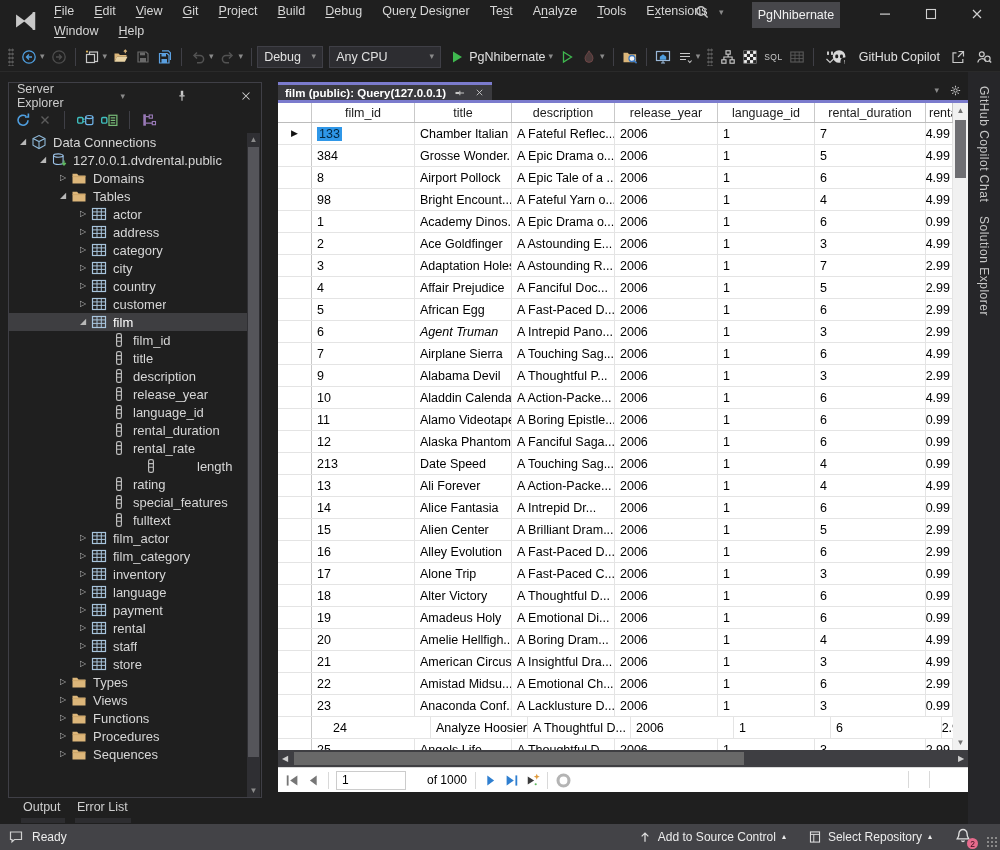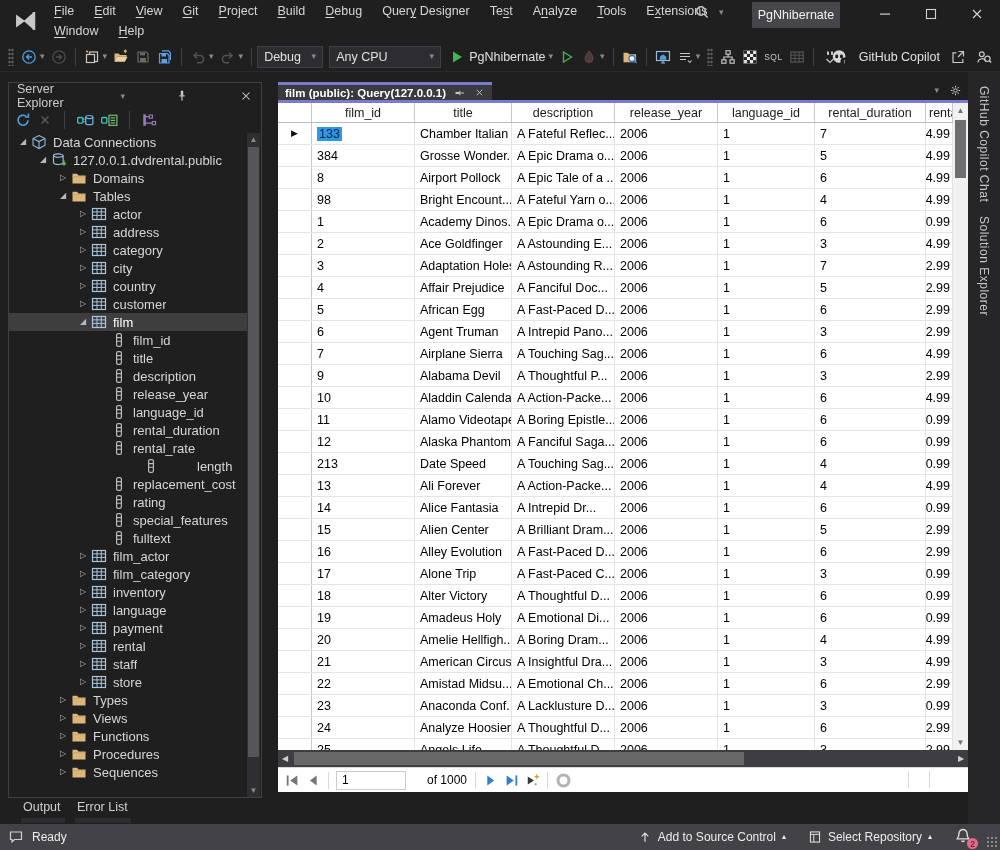--- a/index.html
+++ b/index.html
@@ -654,30 +654,20 @@
             <span class="tree-label">length</span>
           </div>
           <div class="tree-row" style="padding-left: 86px;">
             <span class="tw-exp glyph"></span>
             <span class="ic">
               <svg viewBox="0 0 16 16" xmlns="http://www.w3.org/2000/svg">
                 <rect x="5.6" y="1.6" width="4.8" height="12.8" rx="1.6" fill="none" stroke="#bcbcbc" stroke-width="1.2"></rect>
                 <path d="M5.6 5.6 h4.8 M5.6 9.2 h4.8" stroke="#bcbcbc" stroke-width="1.1"></path>
               </svg>
             </span>
-            <span class="tree-label">replacement_cost</span>
-          </div>
-          <div class="tree-row" style="padding-left: 86px;">
-            <span class="tw-exp glyph"></span>
-            <span class="ic">
-              <svg viewBox="0 0 16 16" xmlns="http://www.w3.org/2000/svg">
-                <rect x="5.6" y="1.6" width="4.8" height="12.8" rx="1.6" fill="none" stroke="#bcbcbc" stroke-width="1.2"></rect>
-                <path d="M5.6 5.6 h4.8 M5.6 9.2 h4.8" stroke="#bcbcbc" stroke-width="1.1"></path>
-              </svg>
-            </span>
             <span class="tree-label">rating</span>
           </div>
           <div class="tree-row" style="padding-left: 86px;">
             <span class="tw-exp glyph"></span>
             <span class="ic">
               <svg viewBox="0 0 16 16" xmlns="http://www.w3.org/2000/svg">
                 <rect x="5.6" y="1.6" width="4.8" height="12.8" rx="1.6" fill="none" stroke="#bcbcbc" stroke-width="1.2"></rect>
                 <path d="M5.6 5.6 h4.8 M5.6 9.2 h4.8" stroke="#bcbcbc" stroke-width="1.1"></path>
               </svg>
             </span>
@@ -960,21 +950,21 @@
             <div class="g-cell" style="width: 97px;">African Egg</div>
             <div class="g-cell" style="width: 103px;">A Fast-Paced D...</div>
             <div class="g-cell" style="width: 103px;">2006</div>
             <div class="g-cell" style="width: 97px;">1</div>
             <div class="g-cell" style="width: 111px;">6</div>
             <div class="g-cell num-r" style="width: 27px;">2.99</div>
           </div>
           <div class="g-row">
             <div class="g-rowhdr"></div>
             <div class="g-cell" style="width: 103px;">6</div>
-            <div class="g-cell" style="width: 97px;">Agent Truman</div>
+            <div class="g-cell" style="width: 97px; font-style: italic;">Agent Truman</div>
             <div class="g-cell" style="width: 103px;">A Intrepid Pano...</div>
             <div class="g-cell" style="width: 103px;">2006</div>
             <div class="g-cell" style="width: 97px;">1</div>
             <div class="g-cell" style="width: 111px;">3</div>
             <div class="g-cell num-r" style="width: 27px;">2.99</div>
           </div>
           <div class="g-row">
             <div class="g-rowhdr"></div>
             <div class="g-cell" style="width: 103px;">7</div>
             <div class="g-cell" style="width: 97px;">Airplane Sierra</div>
@@ -1139,21 +1129,21 @@
             <div class="g-cell" style="width: 103px;">23</div>
             <div class="g-cell" style="width: 97px;">Anaconda Conf...</div>
             <div class="g-cell" style="width: 103px;">A Lacklusture D...</div>
             <div class="g-cell" style="width: 103px;">2006</div>
             <div class="g-cell" style="width: 97px;">1</div>
             <div class="g-cell" style="width: 111px;">3</div>
             <div class="g-cell num-r" style="width: 27px;">0.99</div>
           </div>
           <div class="g-row">
             <div class="g-rowhdr"></div>
-            <div class="g-cell" style="width: 103px;">24</div>
+            <div class="g-cell" style="width: 103px; margin-left: 16px;">24</div>
             <div class="g-cell" style="width: 97px;">Analyze Hoosiers</div>
             <div class="g-cell" style="width: 103px;">A Thoughtful D...</div>
             <div class="g-cell" style="width: 103px;">2006</div>
             <div class="g-cell" style="width: 97px;">1</div>
             <div class="g-cell" style="width: 111px;">6</div>
             <div class="g-cell num-r" style="width: 27px;">2.99</div>
           </div>
           <div class="g-row">
             <div class="g-rowhdr"></div>
             <div class="g-cell" style="width: 103px;">25</div>

